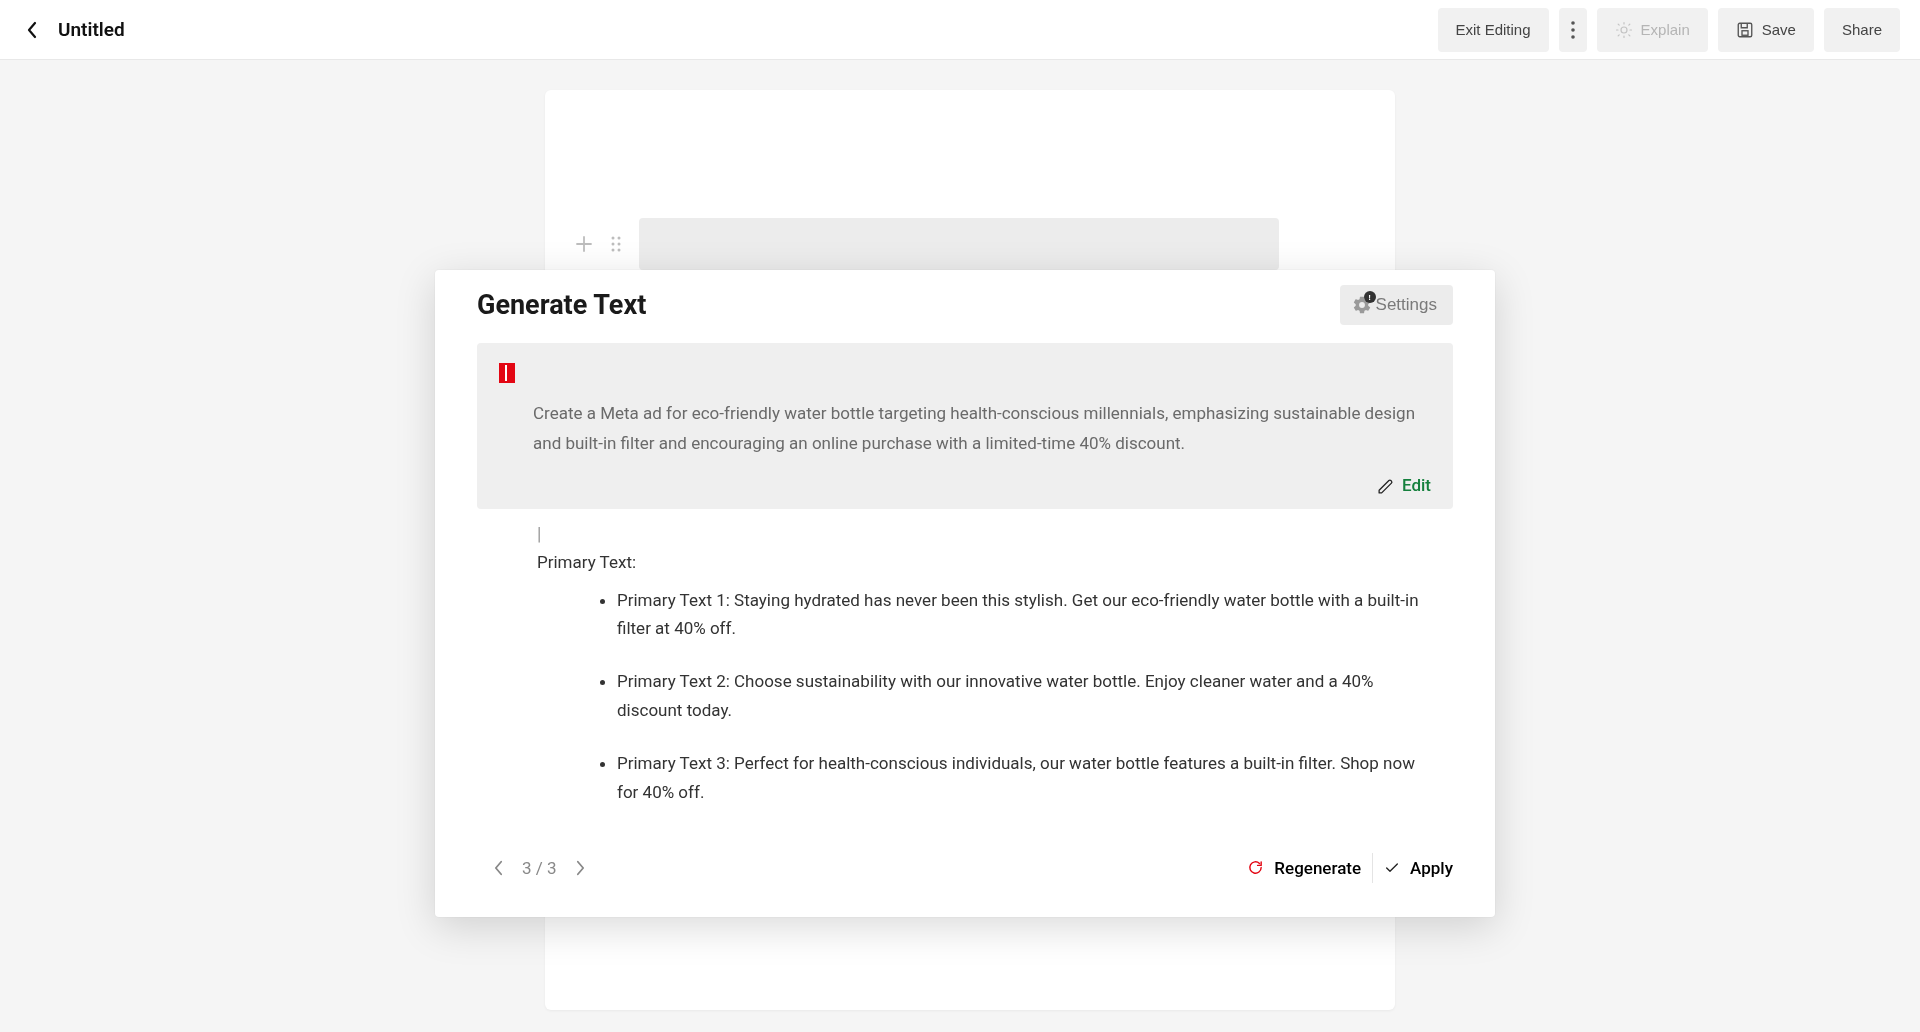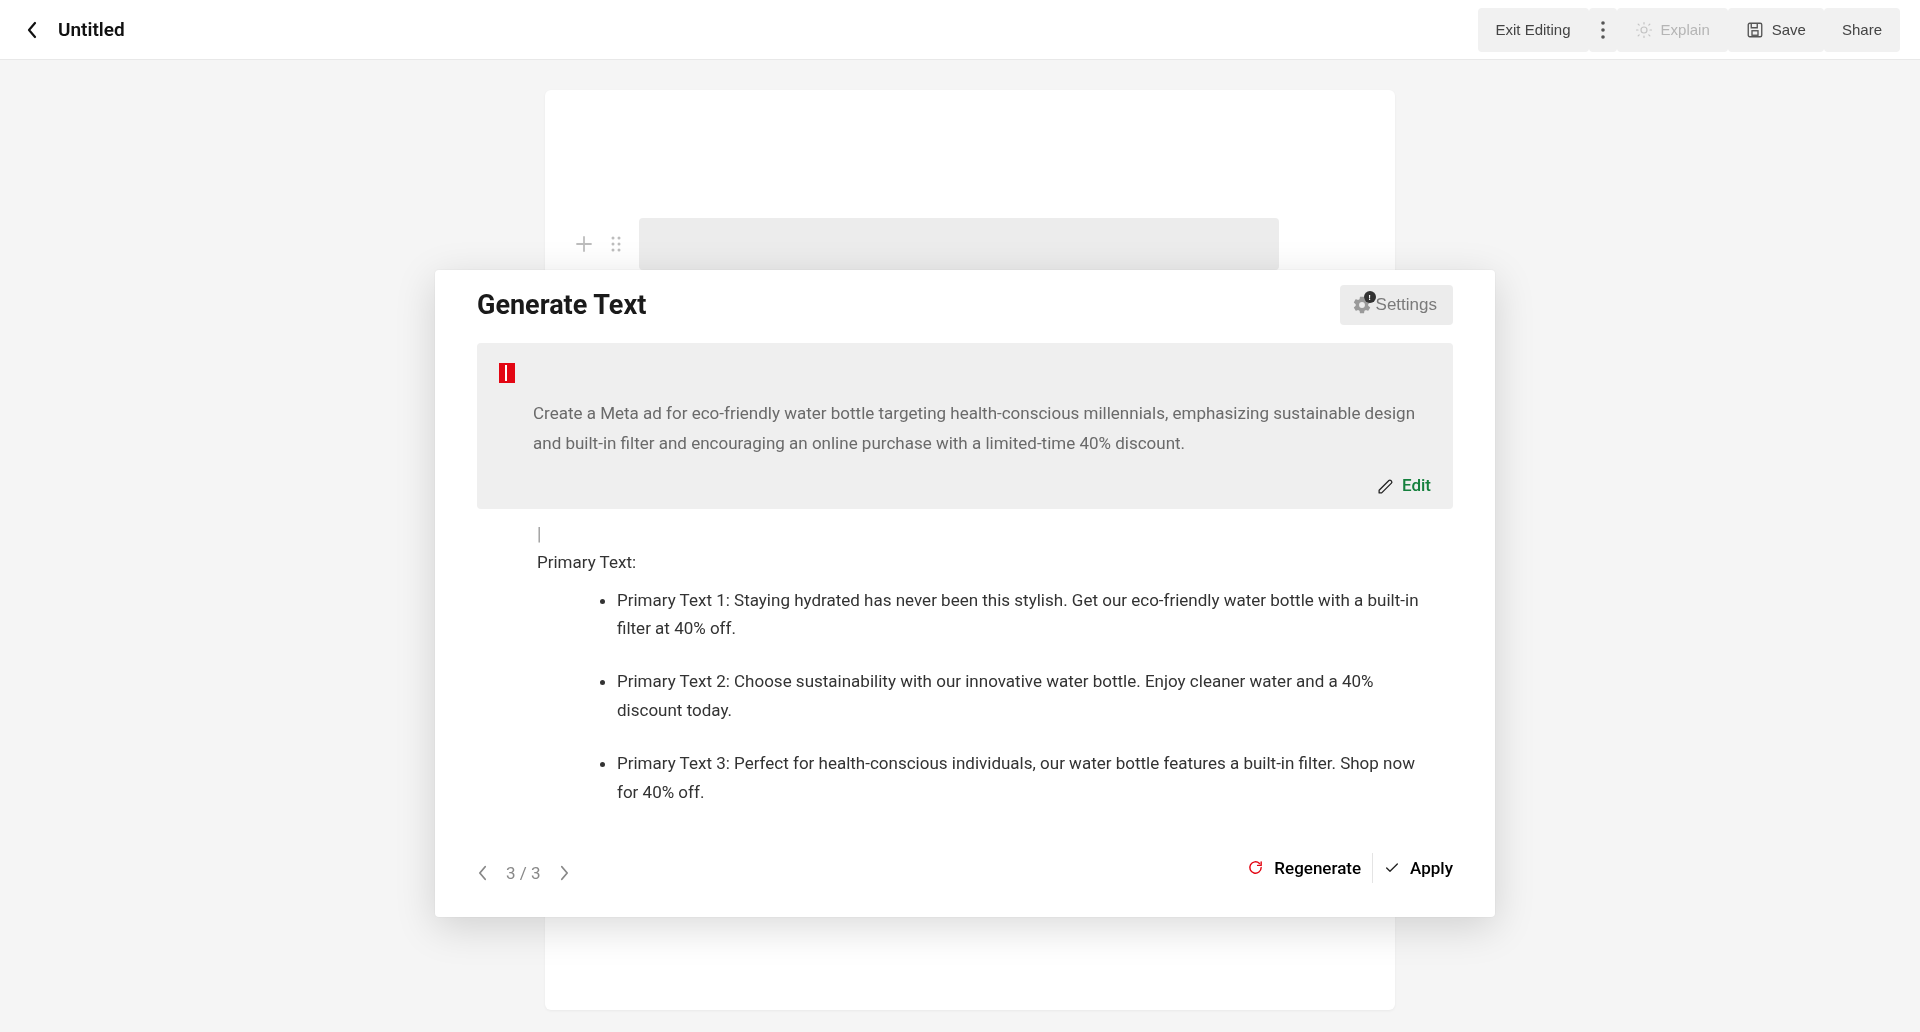--- a/index.html
+++ b/index.html
@@ -35,20 +35,21 @@
     }
     .title {
       font-size: 19px;
       font-weight: 600;
       color: #111;
       text-align: center;
     }
     .header-right {
       display: flex;
       align-items: center;
+      gap: 10px;
     }
     .hbtn {
       background: #f1f1f1;
       border: none;
       border-radius: 4px;
       padding: 10px 18px;
       font-size: 15px;
       color: #444;
       display: flex;
       align-items: center;
@@ -218,22 +219,23 @@
     .output-area::-webkit-scrollbar { width: 14px; }
     .output-area::-webkit-scrollbar-track { background: #f0f0f0; }
     .output-area::-webkit-scrollbar-thumb { background: #cfcfcf; }
     .output-area::-webkit-scrollbar-button:single-button {
       background: #f0f0f0; height:14px; display:block;
     }
 
     .modal-footer {
       display: flex;
       justify-content: space-between;
-      align-items: flex-end;
+      align-items: center;
       padding: 30px 42px 34px 42px;
+      margin-left: 16px;
     }
     .pager {
       display: flex;
       align-items: center;
       gap: 18px;
       color: #888;
       font-size: 17px;
     }
     .pager-arrow { cursor:pointer; display:flex; }
     .footer-actions {

